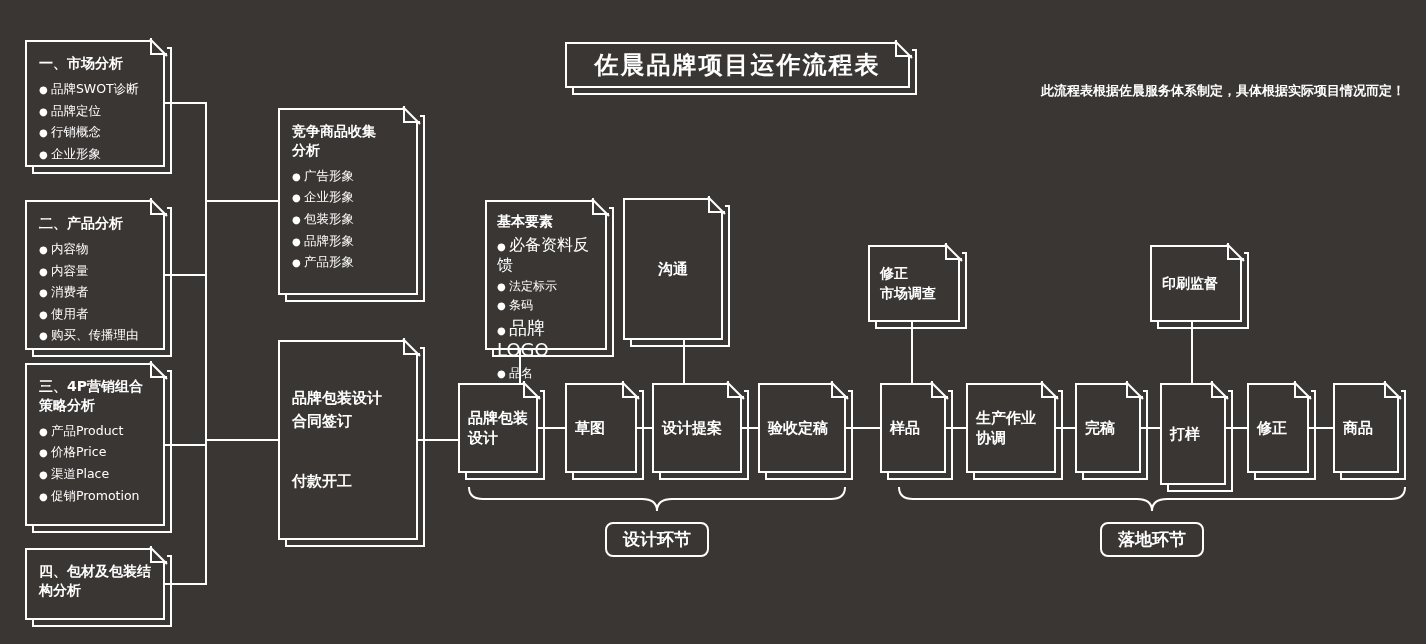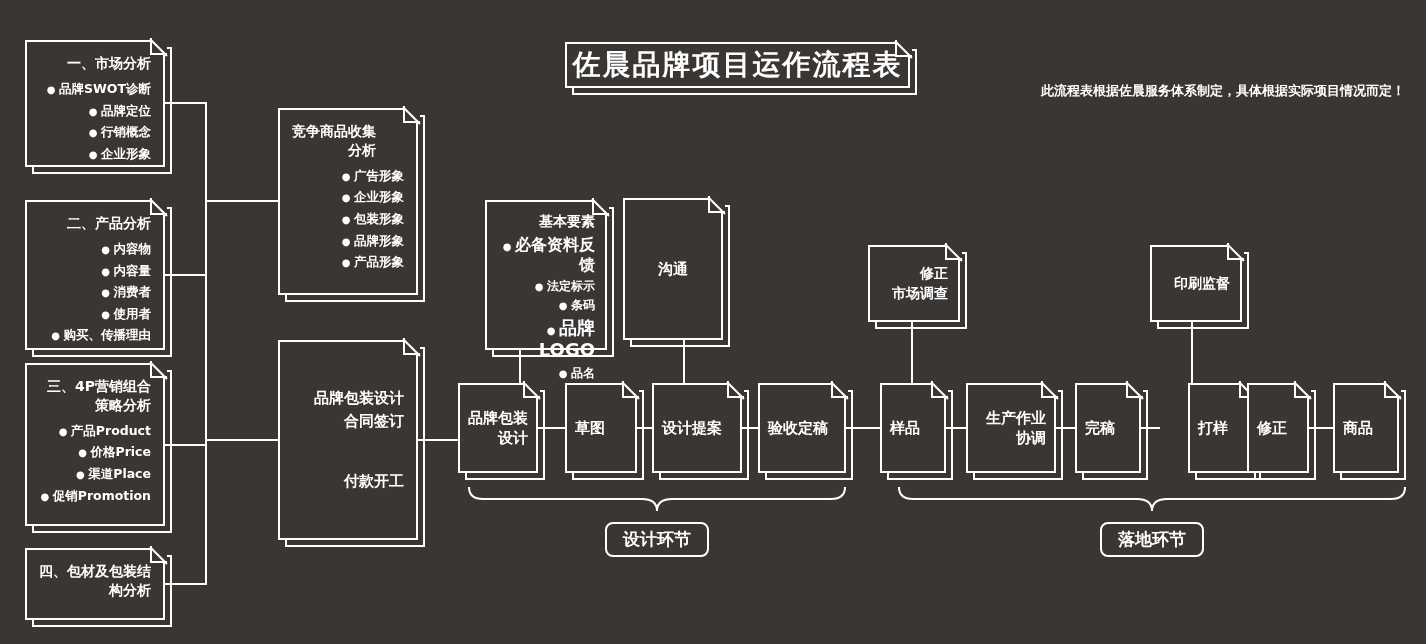--- a/index.html
+++ b/index.html
@@ -17,40 +17,40 @@
   .paper .back{position:absolute;left:7px;top:7px;width:100%;height:100%;
     border:2px solid #fff;box-sizing:border-box;}
   .paper .front{position:absolute;left:0;top:0;width:100%;height:100%;
     border:2px solid #fff;box-sizing:border-box;background:#3a3633;}
   .paper .fold{position:absolute;top:-2px;right:-2px;width:17px;height:17px;
     background:#3a3633;z-index:4;}
   .paper .fold::before{content:"";position:absolute;inset:0;
     border-left:2px solid #fff;border-bottom:2px solid #fff;box-sizing:border-box;}
   .paper .fold::after{content:"";position:absolute;top:0;left:0;width:141%;height:2px;
     background:#fff;transform:rotate(45deg);transform-origin:0 1px;}
-  .content{position:relative;z-index:3;height:100%;box-sizing:border-box;padding:10px 12px;text-align:right;}
+  .content{position:relative;z-index:3;height:100%;box-sizing:border-box;padding:10px 12px;}
   .box-title{font-size:14px;font-weight:bold;line-height:1.35;margin:2px 0 8px;}
   .wrap6{max-width:6em;}
   ul.bullets{list-style:none;margin:0;padding:0;}
-  ul.bullets li{font-size:12.5px;font-weight:bold;line-height:1.25;margin:6px 0;}
+  ul.bullets li{font-size:12.5px;font-weight:normal;line-height:1.25;margin:6px 0;}
   ul.bullets li::before{content:"\25CF\00a0";font-size:10px;}
   
   .flow-content{display:flex;align-items:center;padding:8px;
     font-size:15px;font-weight:bold;line-height:1.35;}
   .center-content .content{display:flex;align-items:center;justify-content:center;
     font-size:15px;font-weight:bold;}
   .vcenter-left .content{display:flex;flex-direction:column;justify-content:center;
     font-size:14px;font-weight:bold;line-height:1.4;}
   
   .contract .content{display:flex;flex-direction:column;justify-content:center;
     font-size:15px;font-weight:bold;line-height:1.55;}
   .contract .gap-top{margin-top:37px;}
   
   .title-paper .content{display:flex;align-items:center;justify-content:center;
-    font-size:28px;font-weight:bold;letter-spacing:2px;padding:0;}
+    font-size:24px;font-weight:bold;letter-spacing:2px;padding:0;}
   .note{position:absolute;left:990px;top:82px;width:415px;text-align:right;
     font-size:13px;font-weight:bold;z-index:2;}
   
   .brace{position:absolute;z-index:1;}
   .phase-label{position:absolute;z-index:2;background:#3a3633;border:2px solid #fff;
     border-radius:8px;padding:4px 16px;font-size:17px;font-weight:bold;}
 </style>
 </head>
 <body>
 
@@ -269,21 +269,21 @@
   </div>
 
   <div class="paper" style="left:1075px;top:383px;width:66px;height:90px">
     <div class="back"></div>
     <div class="front">
       <div class="content flow-content">完稿</div>
     </div>
     <div class="fold"></div>
   </div>
 
-  <div class="paper" style="left:1188px;top:383px;width:66px;height:90px">
+  <div class="paper" style="left:1160px;top:383px;width:66px;height:102px">
     <div class="back"></div>
     <div class="front">
       <div class="content flow-content">打样</div>
     </div>
     <div class="fold"></div>
   </div>
 
   <div class="paper" style="left:1247px;top:383px;width:62px;height:90px">
     <div class="back"></div>
     <div class="front">

